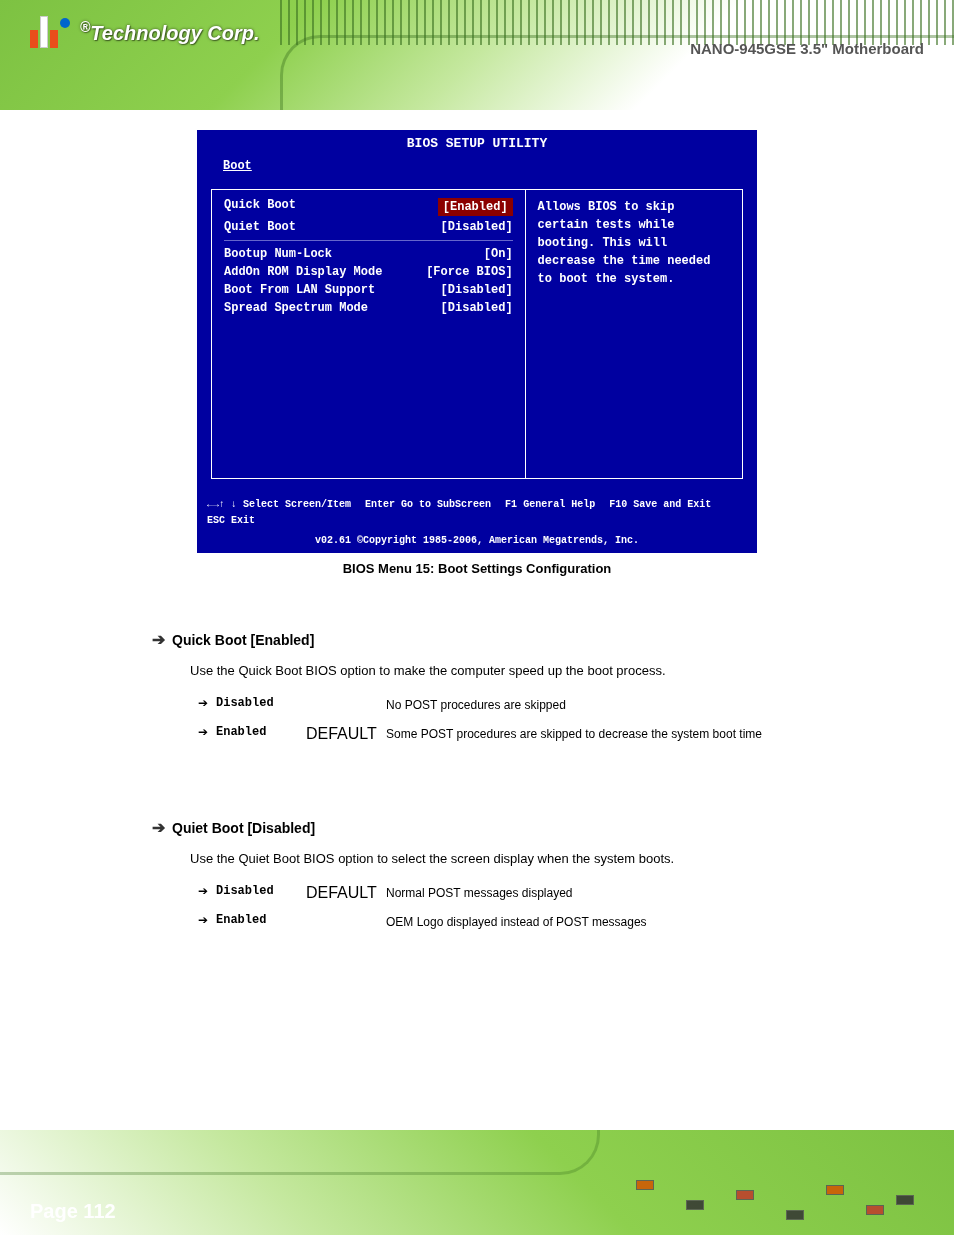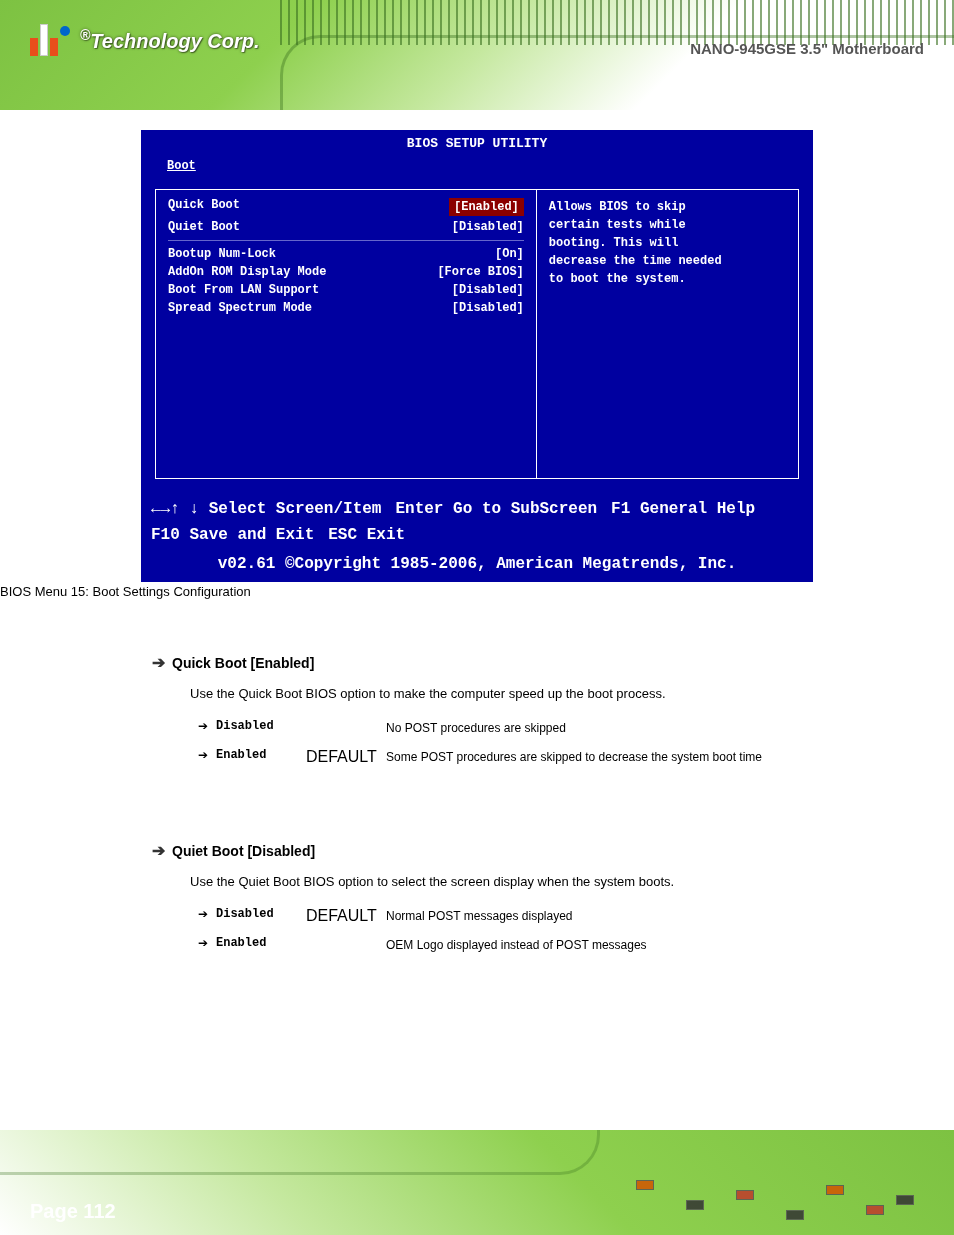--- a/index.html
+++ b/index.html
@@ -37,21 +37,21 @@
       width: 680px;
       height: 80px;
       border-top: 3px solid rgba(58,112,32,0.4);
       border-left: 3px solid rgba(58,112,32,0.4);
       border-radius: 40px 0 0 0;
     }
     
     .logo-area {
       position: absolute;
       left: 30px;
-      top: 24px;
+      top: 16px;
       display: flex;
       align-items: center;
       gap: 4px;
     }
     
     .logo-icon {
       display: flex;
       gap: 2px;
       align-items: flex-end;
     }
@@ -76,21 +76,21 @@
       position: absolute;
       top: 40px;
       right: 30px;
       font-weight: bold;
       font-size: 15px;
       color: #555;
     }
     
     .bios-box {
       margin: 20px auto 0;
-      width: 672px;
+      width: 560px;
       background: #0000a0;
       color: white;
       font-family: 'Courier New', monospace;
       font-size: 12px;
       font-weight: bold;
     }
     
     .bios-title {
       text-align: center;
       padding: 6px;
@@ -132,38 +132,38 @@
       padding: 2px 5px;
     }
     
     .bios-divider {
       border-top: 1px solid #6666cc;
       margin: 6px 0;
     }
     
     .bios-footer {
       padding: 4px 10px;
-      font-size: 16px;
+      font-size: 10px;
       line-height: 1.6;
     }
     
     .bios-footer-row {
       display: flex;
       flex-wrap: wrap;
     }
     
     .bios-footer-item {
       margin-right: 14px;
       white-space: nowrap;
     }
     
     .bios-caption {
-      text-align: left;
-      font-weight: normal;
-      margin-top: 2px;
+      text-align: center;
+      font-weight: bold;
+      margin-top: 8px;
       font-size: 13px;
     }
     
     .content {
       padding: 20px 140px 10px 140px;
     }
     
     .arrow-right {
       display: inline-block;
       width: 14px;

